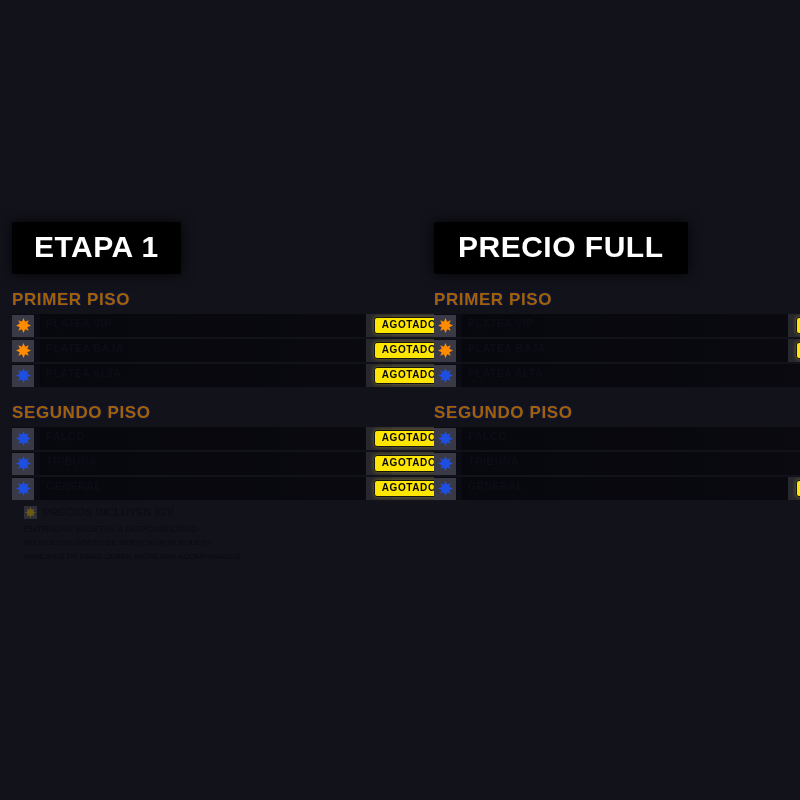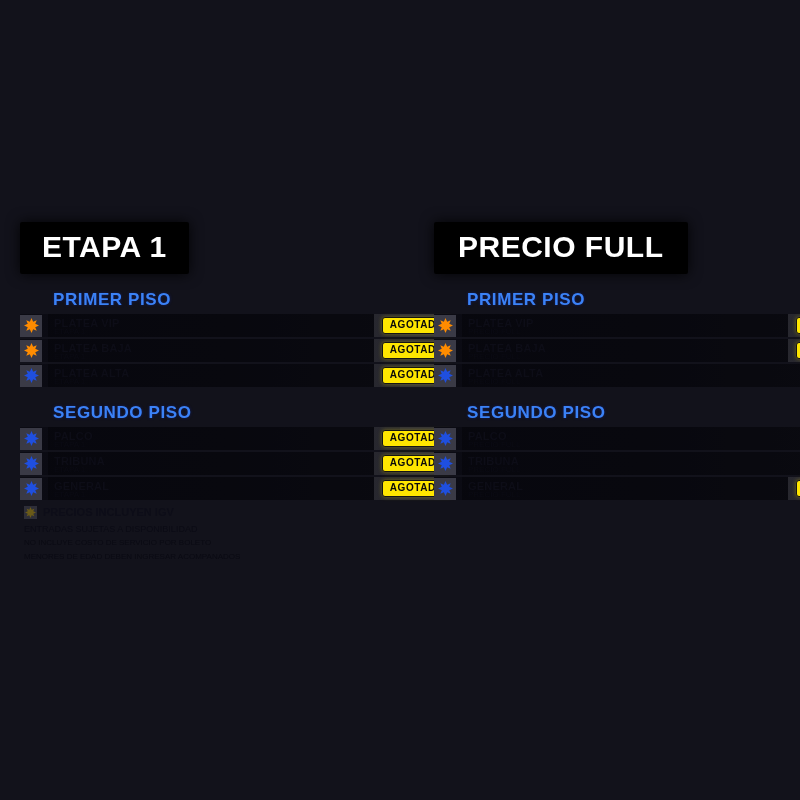--- a/index.html
+++ b/index.html
@@ -7,48 +7,47 @@
     width:800px;height:800px;
     background:#12121b;
     font-family:"Liberation Sans", sans-serif;
     overflow:hidden;
     position:relative;
   }
   .stage{position:absolute;inset:0;}
 
   
   .col{position:absolute;top:222px;width:380px;}
-  .col-left{left:20px;}
+  .col-left{left:12px;}
   .col-right{left:434px;}
 
   
   .banner{
     display:inline-block;
     background:#000000;
     color:#ffffff;
     font-weight:bold;
     letter-spacing:0.5px;
     padding:10px 22px 12px 22px;
     font-size:30px;
     line-height:1;
     border-radius:2px;
     box-shadow:0 0 14px rgba(0,0,0,0.85);
   }
   .banner-right{font-size:30px;padding:10px 24px 12px 24px;}
 
   
   .floor-title{
     margin-top:16px;
-    color:#3b82f6;
+    color:#a16207;
     font-weight:bold;
     font-size:17px;
     letter-spacing:0.6px;
     text-shadow:0 0 3px rgba(20,40,160,0.55);
     filter:blur(0.4px);
-    margin-left:33px;
   }
 
   
   .rows{margin-top:4px;position:relative;}
   .row{
     position:relative;
     height:23px;
     display:flex;
     align-items:center;
     background:linear-gradient(90deg,#0b0b13 0%,#0c0c16 55%,#101019 100%);

